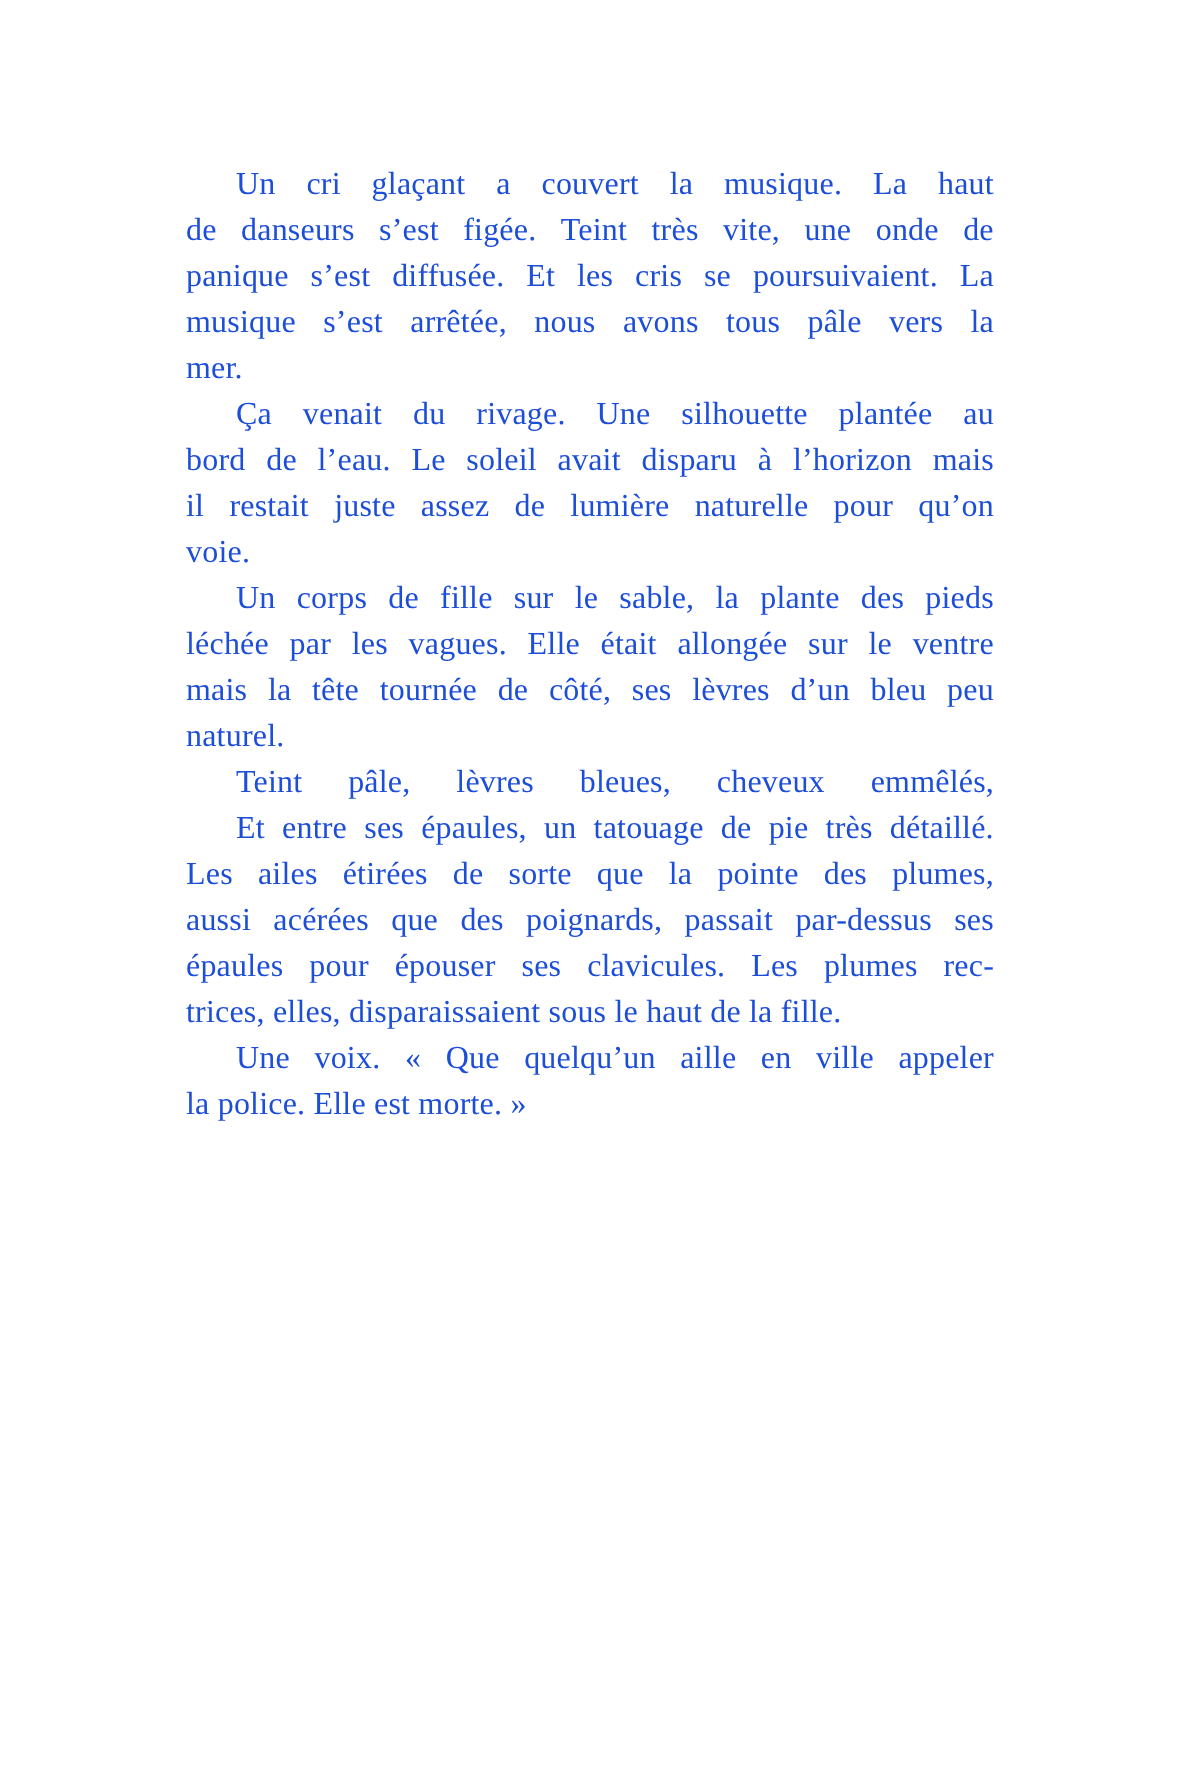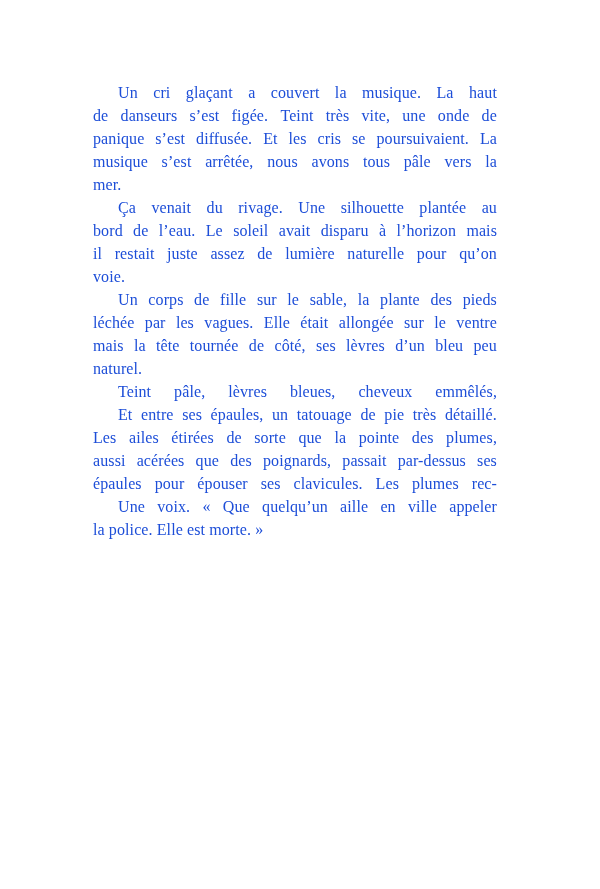--- a/index.html
+++ b/index.html
@@ -228,20 +228,21 @@
         <div class="line justify">
           <span>épaules</span>
           <span>pour</span>
           <span>épouser</span>
           <span>ses</span>
           <span>clavicules.</span>
           <span>Les</span>
           <span>plumes</span>
           <span>rec-</span>
         </div>
+        <div class="line last">trices, elles, disparaissaient sous le haut de la fille.</div>
       </div>
       <div class="para">
         <div class="line first justify">
           <span>Une</span>
           <span>voix.</span>
           <span>«</span>
           <span>Que</span>
           <span>quelqu’un</span>
           <span>aille</span>
           <span>en</span>

